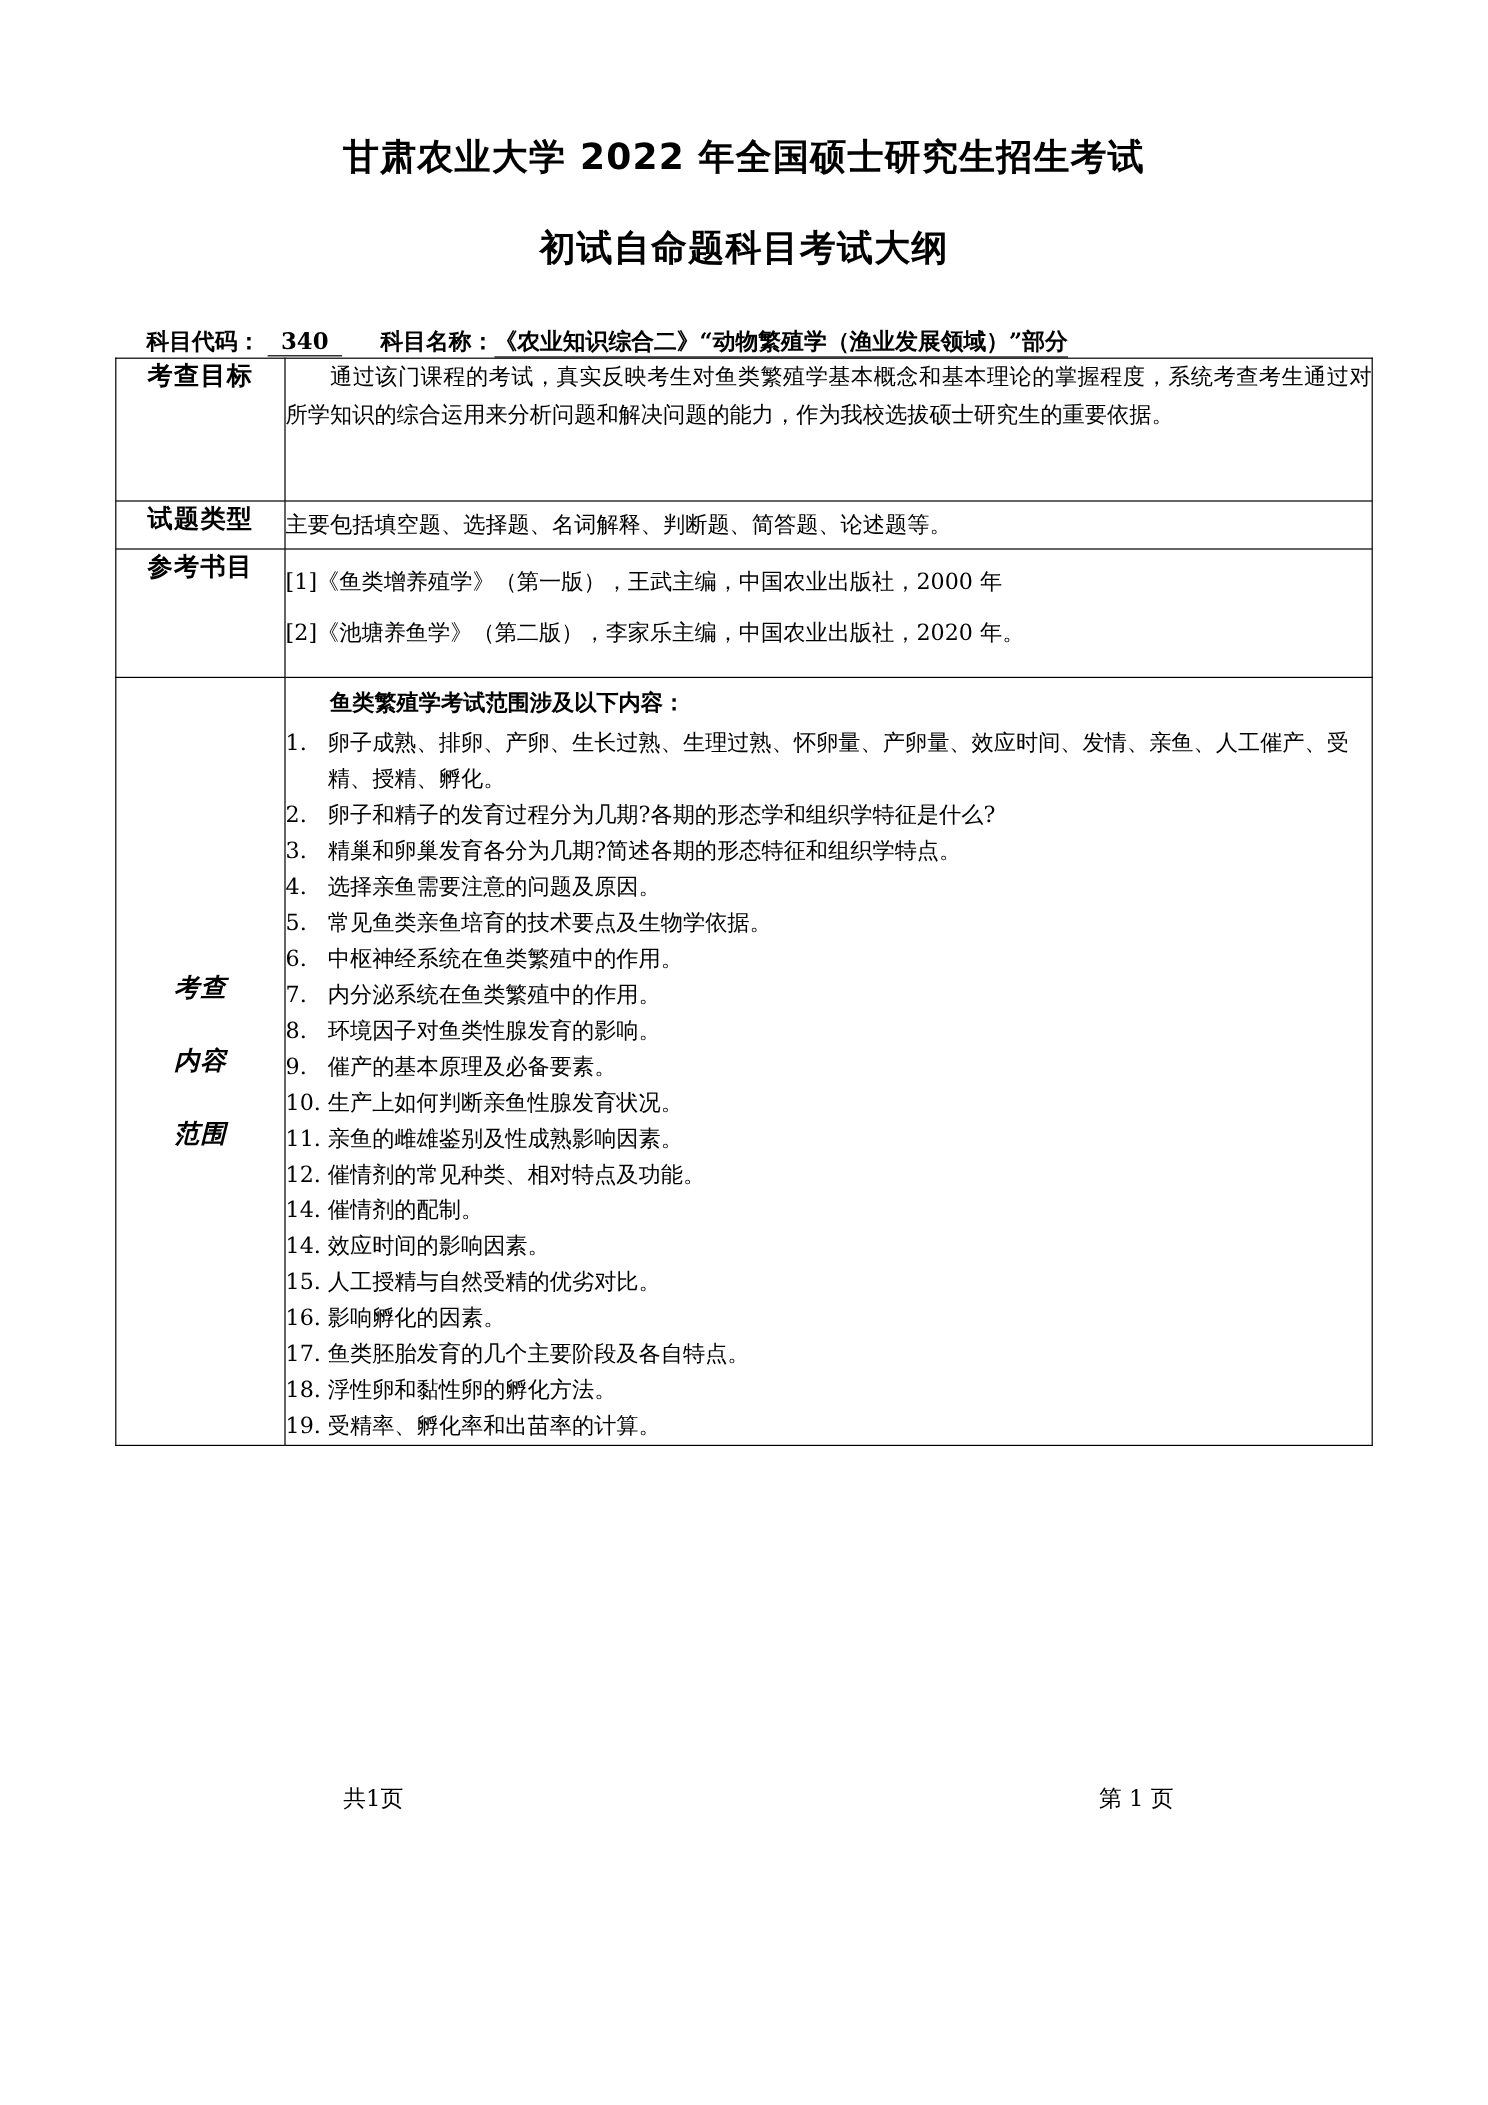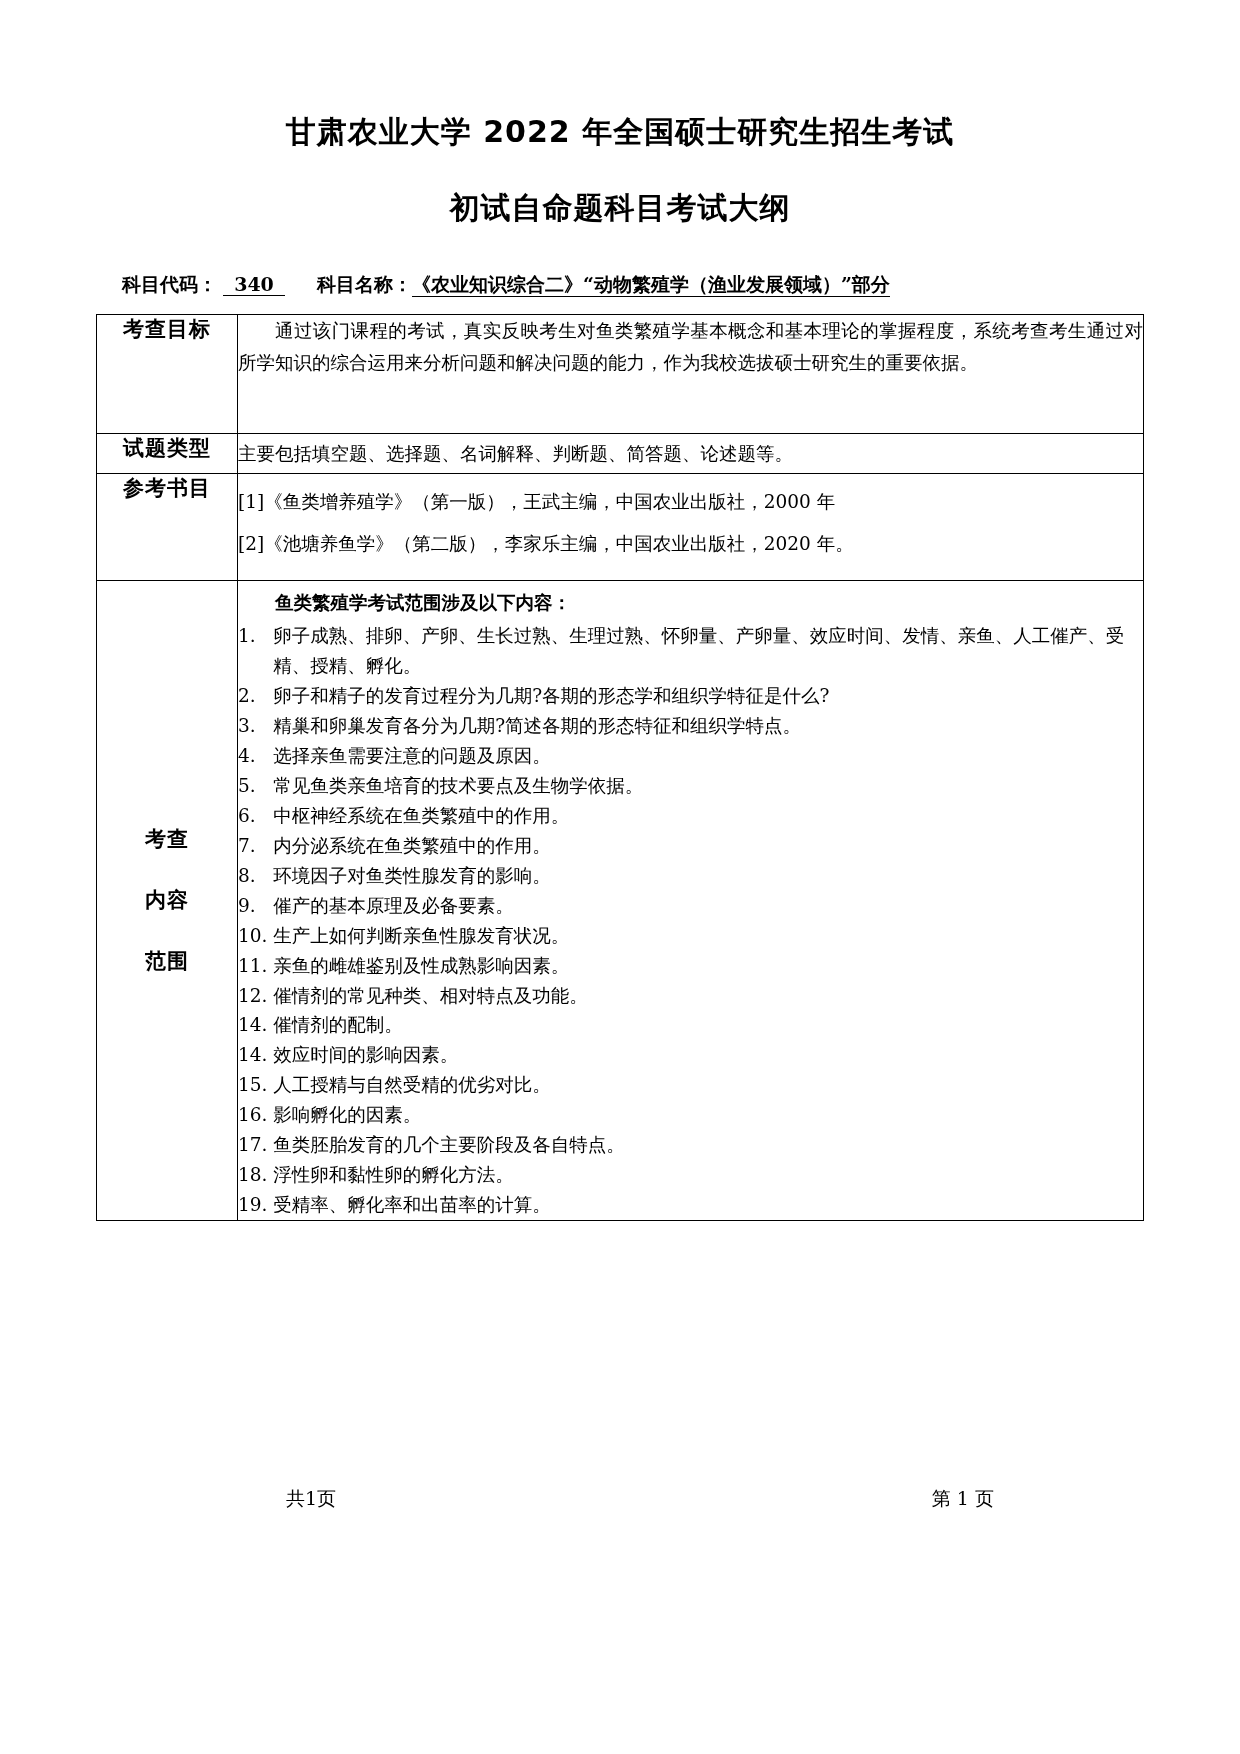--- a/index.html
+++ b/index.html
@@ -33,21 +33,21 @@
     letter-spacing: 1px;
     line-height: 1.35;
   }
   .title-line.second {
     margin-top: 35px;
     font-family: Liberation Serif, serif;
   }
 
   .subject-line {
     margin-top: 44px;
-    margin-bottom: 16px;
+    margin-bottom: 0;
     font-family: "DejaVu Serif", "Liberation Serif", serif;
     font-weight: bold;
     font-size: 19px;
     white-space: nowrap;
     padding-left: 26px;
   }
   .subject-line .lbl {
     font-weight: bold;
   }
   .code-val {
@@ -83,20 +83,21 @@
     vertical-align: middle;
     font-family: "DejaVu Sans", "Liberation Sans", sans-serif;
     font-weight: bold;
     font-size: 21px;
     letter-spacing: 1px;
     padding: 8px 4px;
   }
   td.label-cell.stacked {
     vertical-align: middle;
     line-height: 2.9;
+    font-style: italic;
   }
   td.body-cell {
     padding: 14px 16px 14px 14px;
     font-size: 18.5px;
     line-height: 1.72;
   }
   .para {
     text-indent: 2em;
     margin: 0;
     text-align: justify;
@@ -137,21 +138,21 @@
   ol.scope-list li .num {
     position: absolute;
     left: 0;
     top: 0;
   }
   .scope-cell { min-height: 700px; }
 
   .footer {
     position: absolute;
     left: 96px;
-    right: 96px;
+    right: 112px;
     bottom: 132px;
     display: flex;
     justify-content: space-between;
     font-size: 19px;
     font-family: "DejaVu Serif", "Liberation Serif", serif;
   }
   .footer .left { margin-left: 190px; }
   .footer .right { margin-right: 150px; }
 </style>
 </head>

